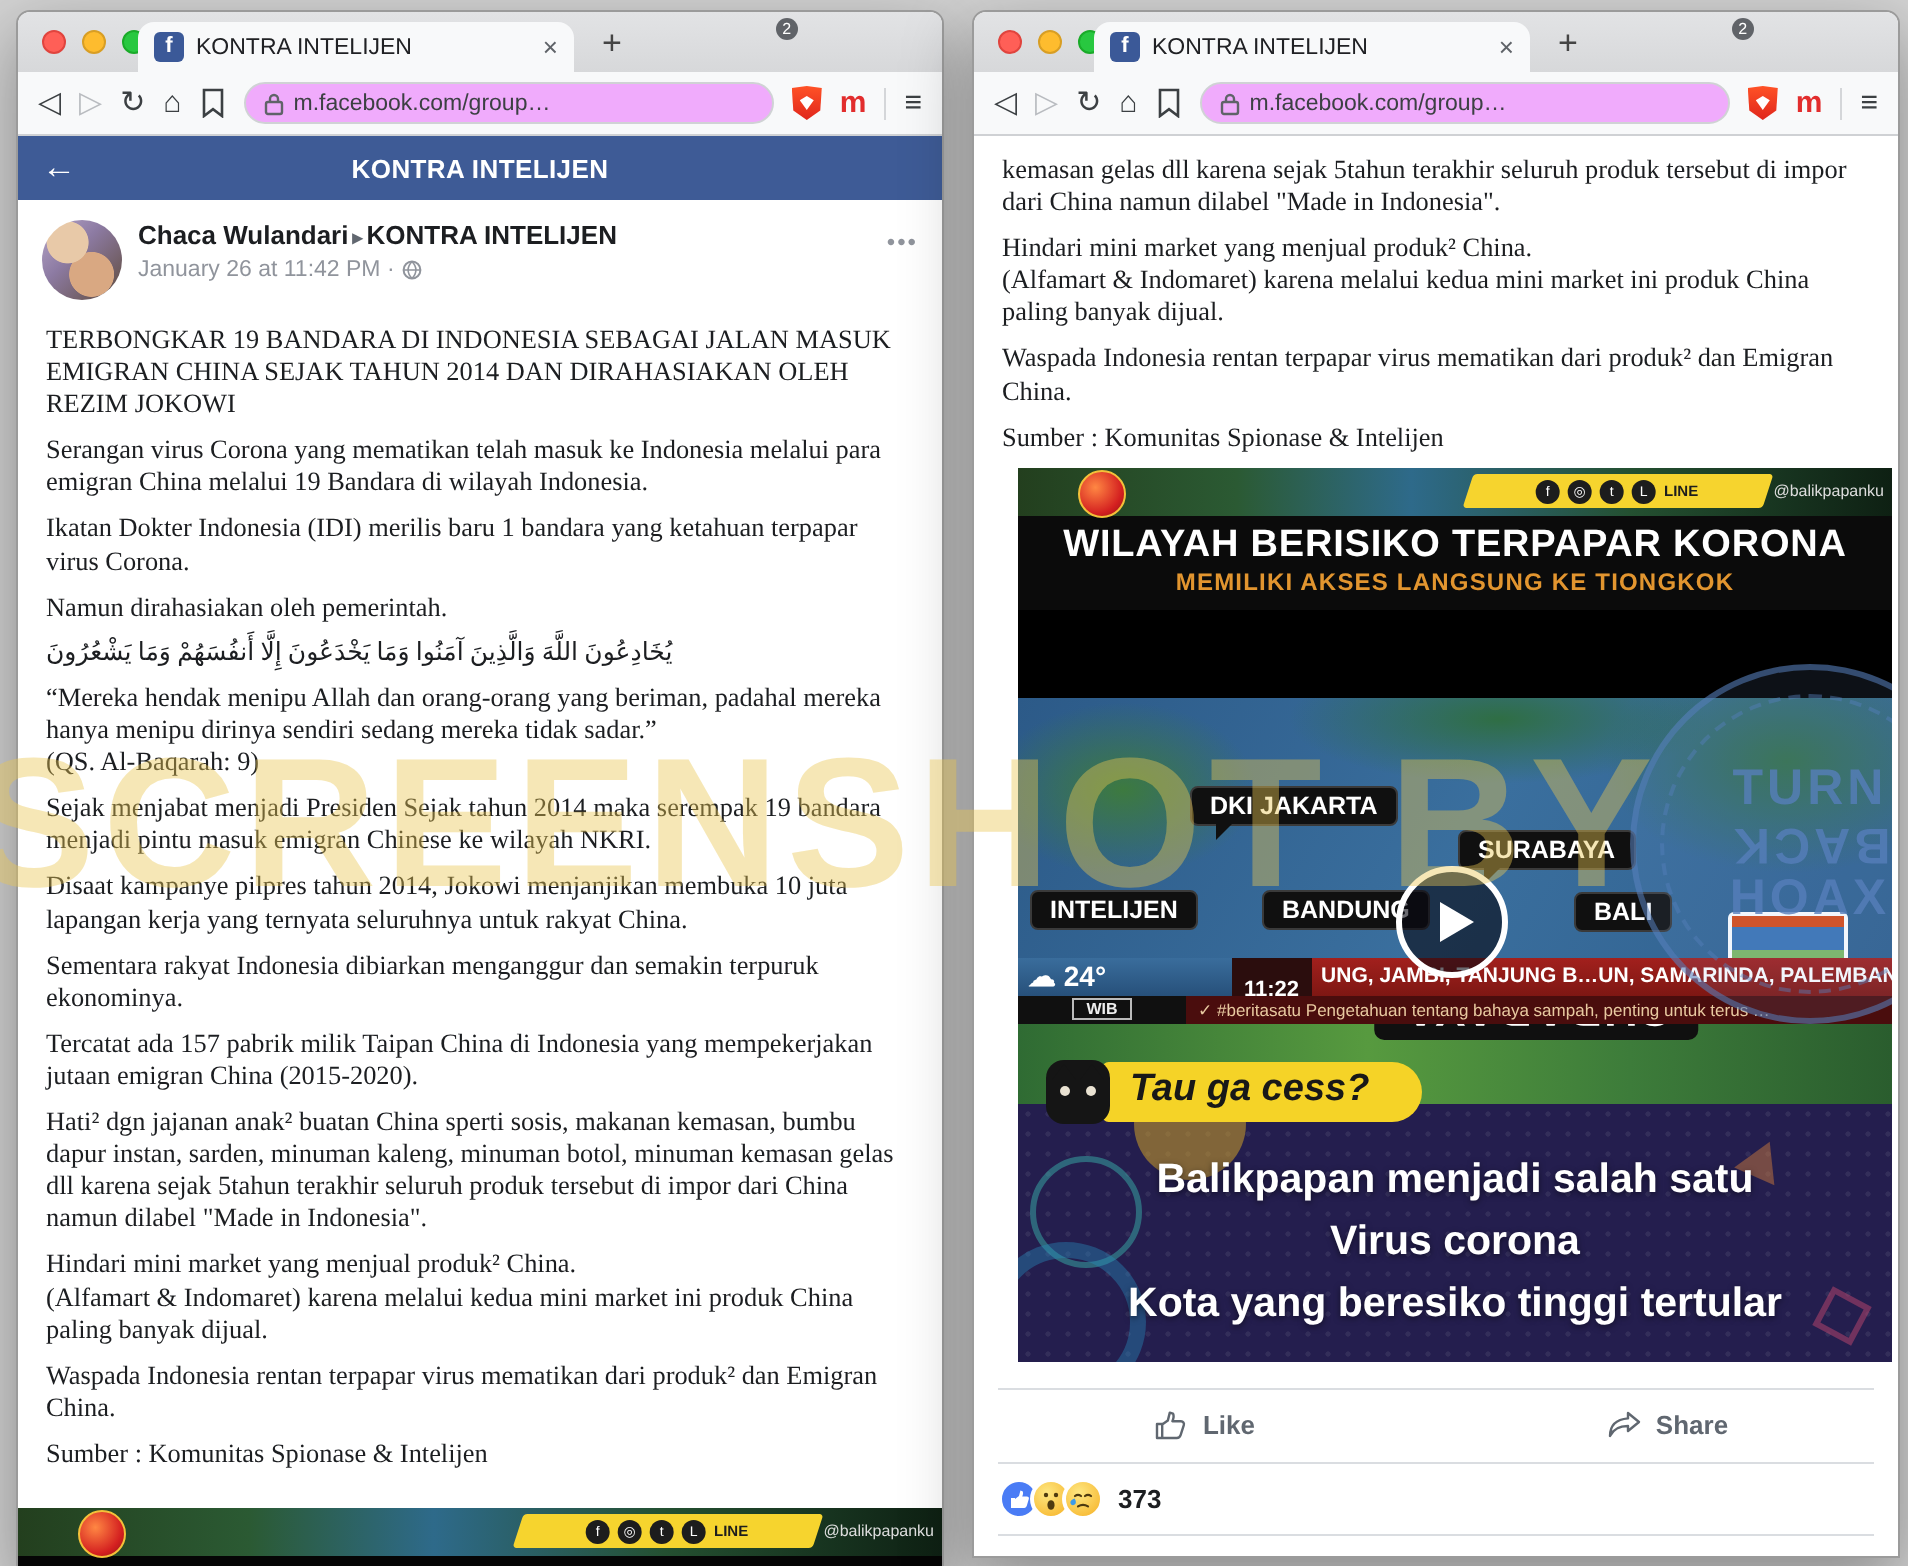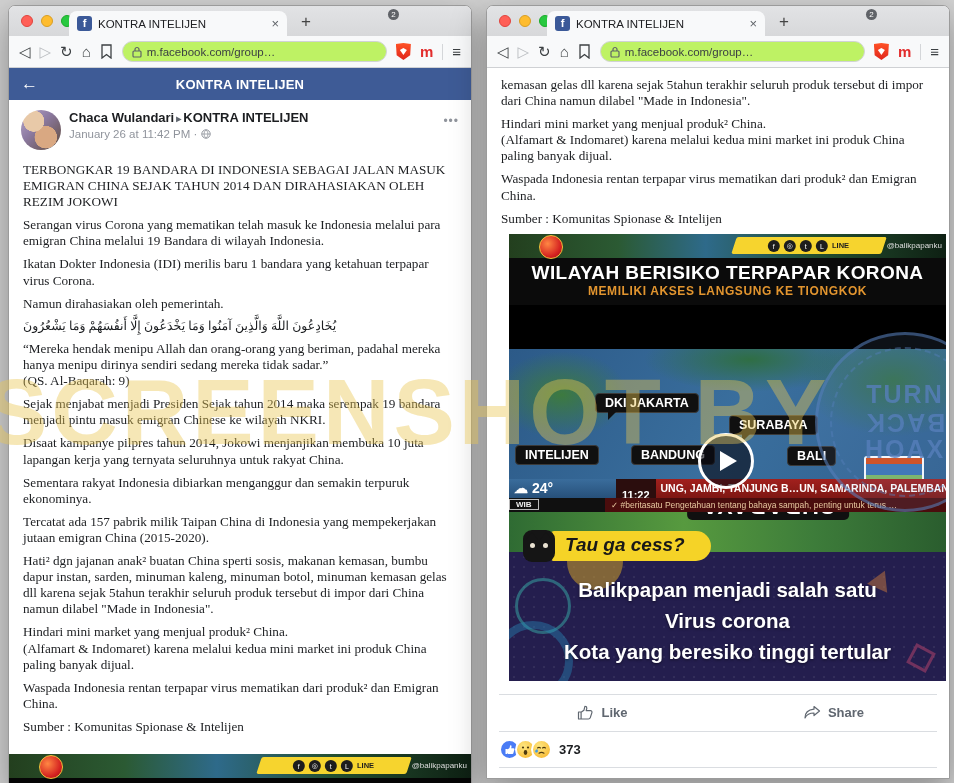--- a/index.html
+++ b/index.html
@@ -21,21 +21,21 @@
        border-radius:8px 8px 0 0;display:flex;align-items:center;padding:0 8px;box-sizing:border-box;gap:6px;}
   .favicon{width:15px;height:15px;border-radius:3px;background:#3b5998;color:#fff;font-weight:bold;
            font-size:11px;display:flex;align-items:center;justify-content:center;line-height:1;}
   .tab-title{flex:1;font-size:11.5px;color:#202124;white-space:nowrap;overflow:hidden;}
   .tab-close{color:#5f6368;font-size:13px;cursor:default;}
   .newtab{position:absolute;left:292px;top:6px;font-size:17px;color:#444;}
   .toolbar{height:31px;background:#f8f9fa;border-bottom:1px solid #cfd1d4;display:flex;
            align-items:center;padding:0 10px;gap:9px;}
   .ticon{font-size:15px;color:#3c4043;line-height:1;}
   .ticon.dim{color:#b9bcc0;}
-  .urlbar{flex:1;height:21px;background:#bef264;border:1px solid #d0d2d5;border-radius:11px;
+  .urlbar{flex:1;height:21px;background:#f0abfc;border:1px solid #d0d2d5;border-radius:11px;
           display:flex;align-items:center;padding:0 9px;gap:5px;box-sizing:border-box;}
   .url-text{font-size:11.5px;color:#3c4043;}
   .shield{position:relative;width:15px;height:17px;background:linear-gradient(#ff5226,#e0261c);
           clip-path:polygon(50% 100%,95% 72%,100% 6%,50% 0,0 6%,5% 72%);}
   .shield::after{content:"";position:absolute;left:4px;top:5px;width:7px;height:7px;background:#fff;
           clip-path:polygon(50% 100%,100% 30%,50% 0,0 30%);}
   .badge{position:absolute;top:3px;margin-left:-8px;width:11px;height:11px;background:#606368;color:#fff;
          border-radius:50%;font-size:8px;display:flex;align-items:center;justify-content:center;}
   .ext-m{color:#e22d2d;font-weight:bold;font-size:15px;}
   .vsep{width:1px;height:16px;background:#d4d6d9;}
@@ -95,21 +95,21 @@
   .playtri{width:0;height:0;border-left:17px solid #fff;border-top:10px solid transparent;
      border-bottom:10px solid transparent;margin-left:5px;}
   .v-tick{position:absolute;left:0;top:245px;width:437px;z-index:5;}
   .tick-row1{display:flex;height:19px;}
   .tick-w{width:107px;background:linear-gradient(#3a6d9c,#27507a);color:#fff;font-size:14px;font-weight:bold;
      display:flex;align-items:center;gap:4px;padding-left:5px;box-sizing:border-box;}
   .tick-time{background:#2b0d0d;color:#fff;font-weight:bold;font-size:11px;padding:16px 6px;display:flex;align-items:center;}
   .tick-main{flex:1;background:linear-gradient(#a2201d,#7e1713);color:#fff;font-weight:bold;font-size:10.5px;
      display:flex;align-items:center;padding:0 5px;white-space:nowrap;overflow:hidden;}
   .tick-row2{display:flex;height:14px;}
-  .tick-wib{width:96px;background:#101010;display:flex;align-items:center;justify-content:flex-start;}
+  .tick-wib{width:84px;background:#101010;display:flex;align-items:center;justify-content:center;}
   .wib-box{border:1px solid #bbb;color:#eee;font-size:8px;font-weight:bold;padding:0 6px;}
   .tick-sub{flex:1;background:#4a0d0d;color:#e8c9a0;font-size:8.5px;display:flex;align-items:center;
      padding:0 6px;white-space:nowrap;overflow:hidden;}
   .v-frame2{position:absolute;left:0;top:278px;width:437px;height:40px;
      background:linear-gradient(90deg,#2f6b33,#579a3f 40%,#3d7c3a 70%,#2a5d2e);}
   .big-sby{position:absolute;left:178px;top:255px;background:#101010;color:#fff;font-weight:bold;font-size:23px;
      padding:2px 14px;border-radius:5px;transform:rotate(180deg);z-index:4;letter-spacing:1px;}
   .v-chat{position:absolute;left:14px;top:296px;display:flex;align-items:center;z-index:6;}
   .cat{width:32px;height:32px;background:#151515;border-radius:9px;position:relative;flex:none;}
   .cat::before,.cat::after{content:"";position:absolute;top:-4px;border:6px solid transparent;border-bottom:8px solid #151515;}

